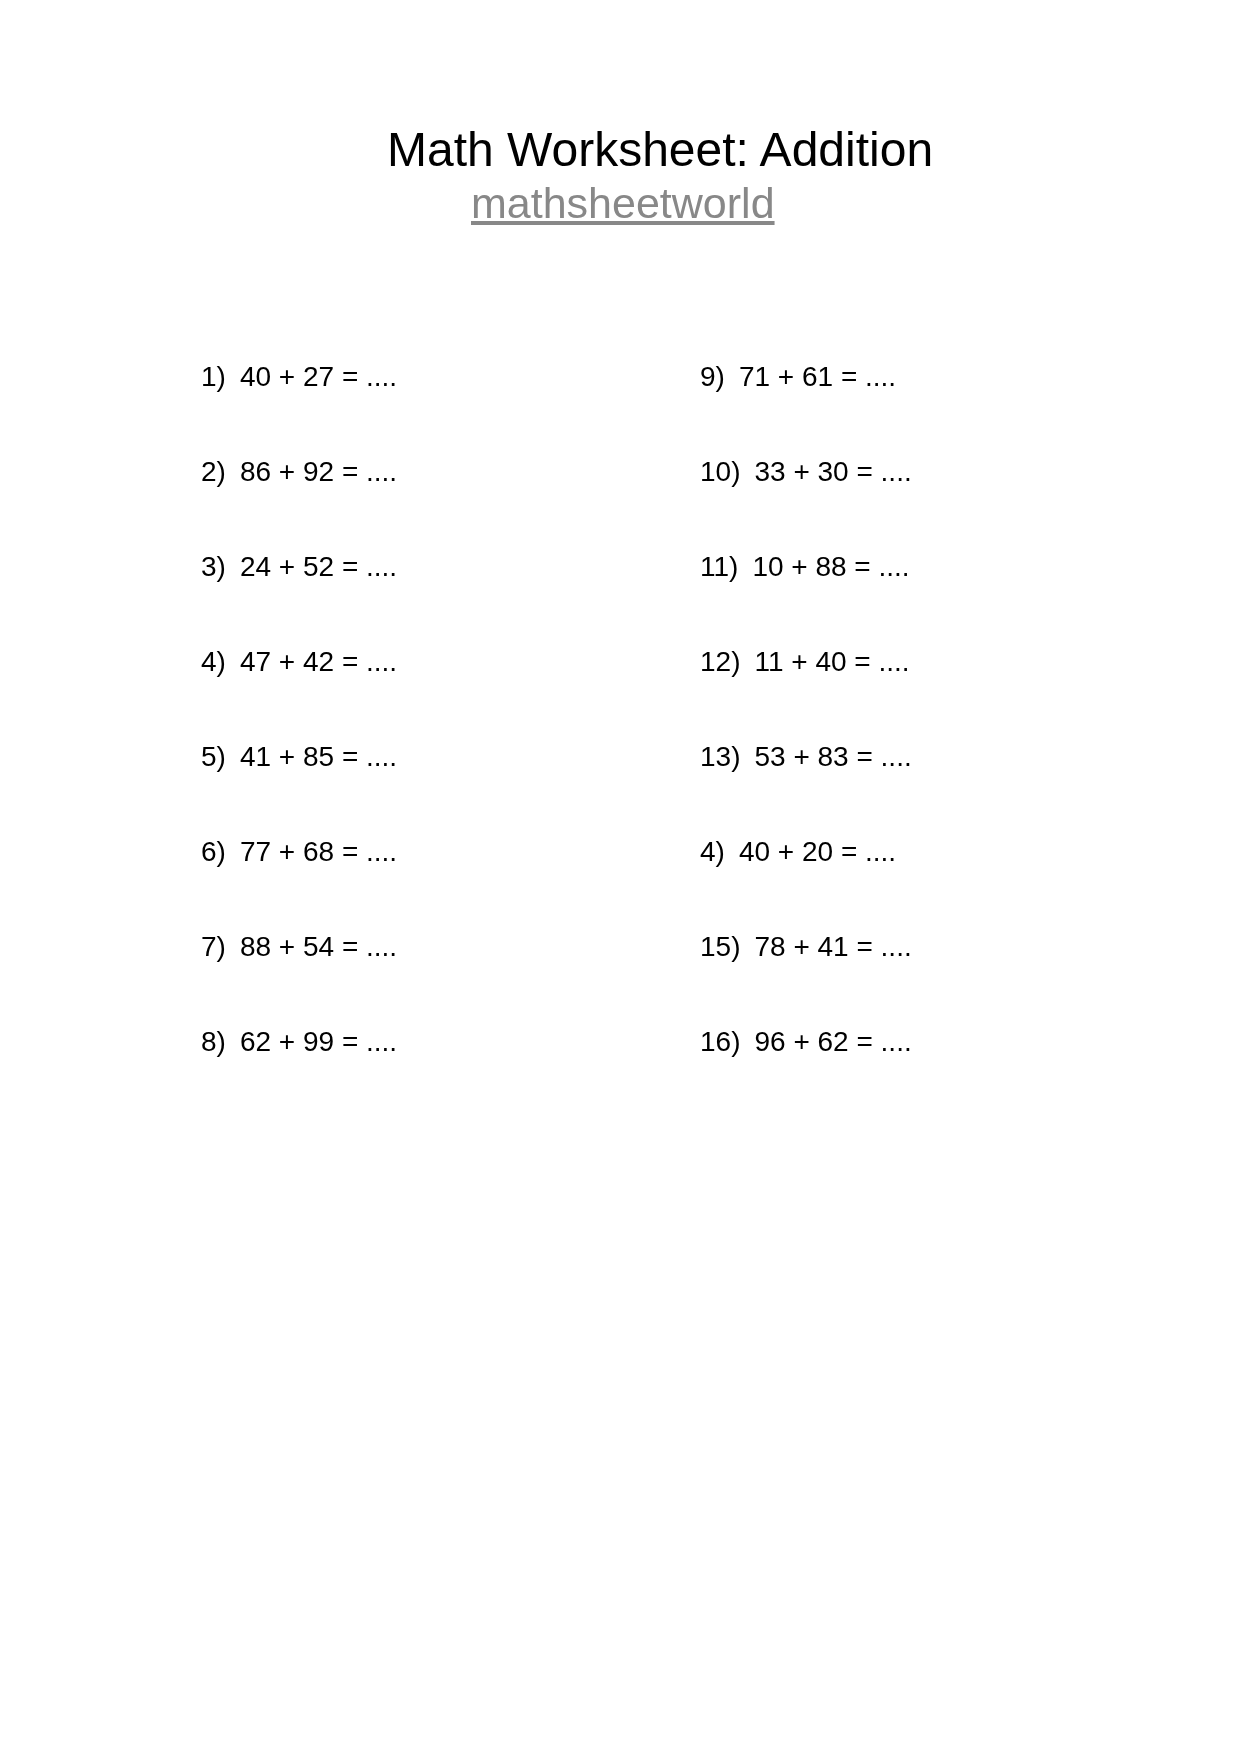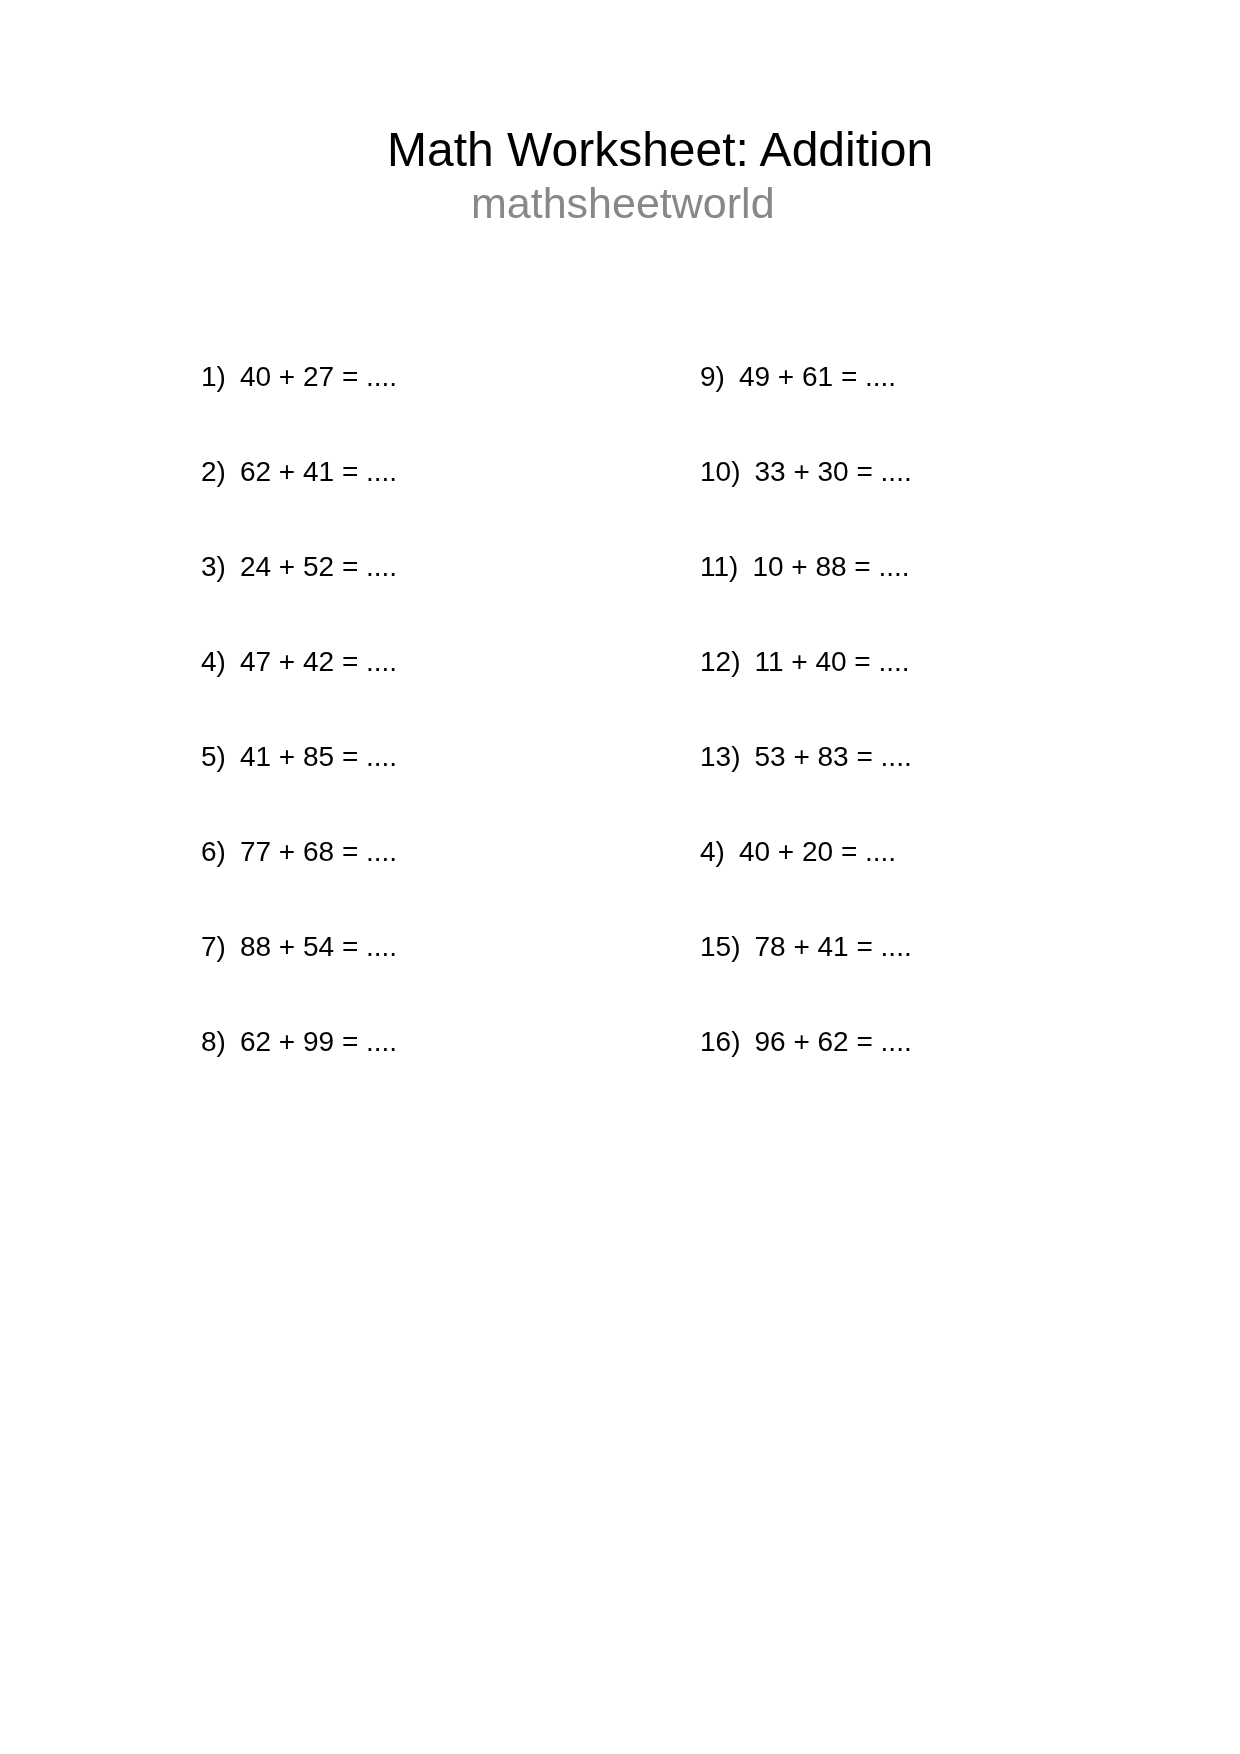--- a/index.html
+++ b/index.html
@@ -26,20 +26,21 @@
       font-weight: normal;
     }
     .subtitle {
       position: absolute;
       left: 471px;
       top: 178px;
       font-size: 43px;
       line-height: 50px;
       color: #888888;
       white-space: nowrap;
+      text-decoration: underline;
     }
     .column {
       position: absolute;
       top: 0;
     }
     .col-left { left: 201px; }
     .col-right { left: 700px; }
     .problem {
       position: absolute;
       left: 0;
@@ -54,21 +55,21 @@
 <body>
 
 <h1 class="title">Math Worksheet: Addition</h1>
 <div class="subtitle">mathsheetworld</div>
 
 <div class="column col-left">
   <div class="problem" style="top:352px">
     <span class="num">1)</span><span class="expr">40 + 27 = ....</span>
   </div>
   <div class="problem" style="top:447px">
-    <span class="num">2)</span><span class="expr">62 + 41 = ....</span>
+    <span class="num">2)</span><span class="expr">86 + 92 = ....</span>
   </div>
   <div class="problem" style="top:542px">
     <span class="num">3)</span><span class="expr">24 + 52 = ....</span>
   </div>
   <div class="problem" style="top:637px">
     <span class="num">4)</span><span class="expr">47 + 42 = ....</span>
   </div>
   <div class="problem" style="top:732px">
     <span class="num">5)</span><span class="expr">41 + 85 = ....</span>
   </div>
@@ -78,21 +79,21 @@
   <div class="problem" style="top:922px">
     <span class="num">7)</span><span class="expr">88 + 54 = ....</span>
   </div>
   <div class="problem" style="top:1017px">
     <span class="num">8)</span><span class="expr">62 + 99 = ....</span>
   </div>
 </div>
 
 <div class="column col-right">
   <div class="problem" style="top:352px">
-    <span class="num">9)</span><span class="expr">49 + 61 = ....</span>
+    <span class="num">9)</span><span class="expr">71 + 61 = ....</span>
   </div>
   <div class="problem" style="top:447px">
     <span class="num">10)</span><span class="expr">33 + 30 = ....</span>
   </div>
   <div class="problem" style="top:542px">
     <span class="num">11)</span><span class="expr">10 + 88 = ....</span>
   </div>
   <div class="problem" style="top:637px">
     <span class="num">12)</span><span class="expr">11 + 40 = ....</span>
   </div>

